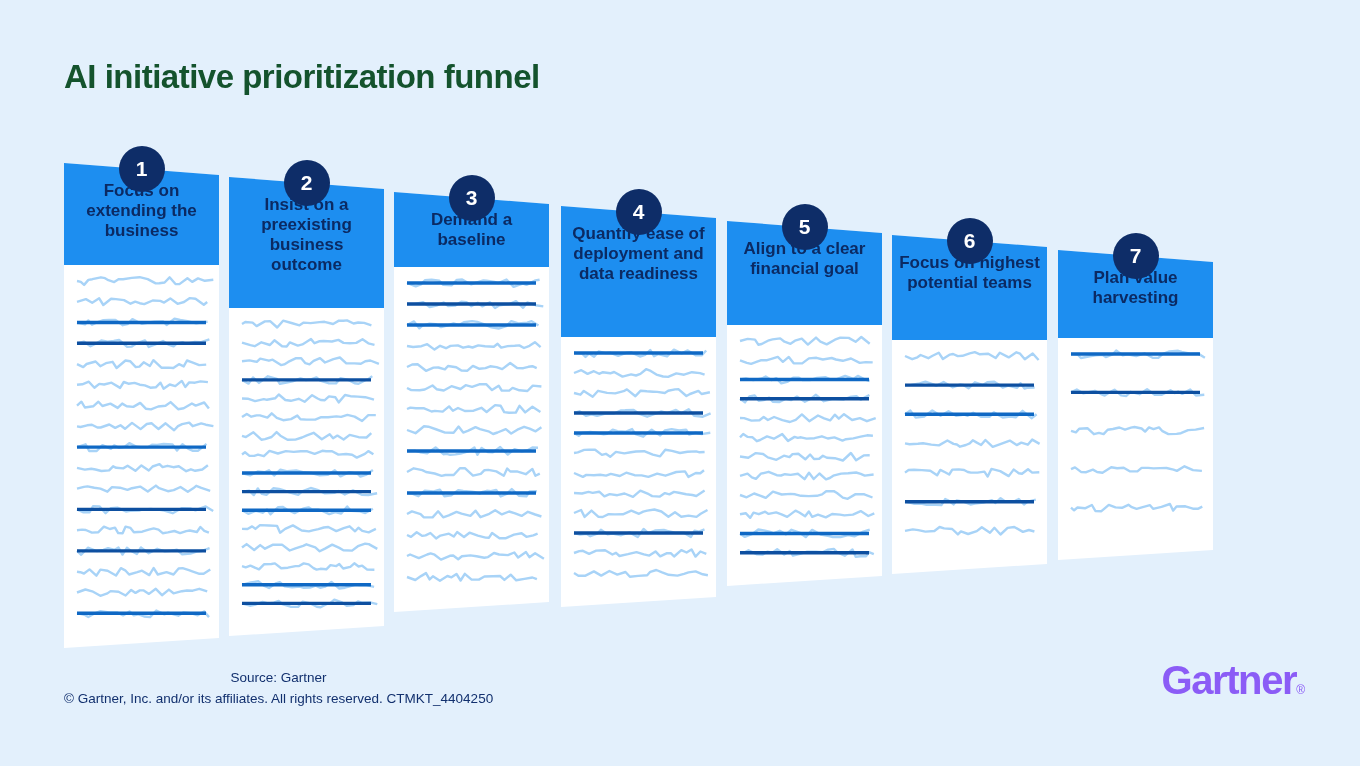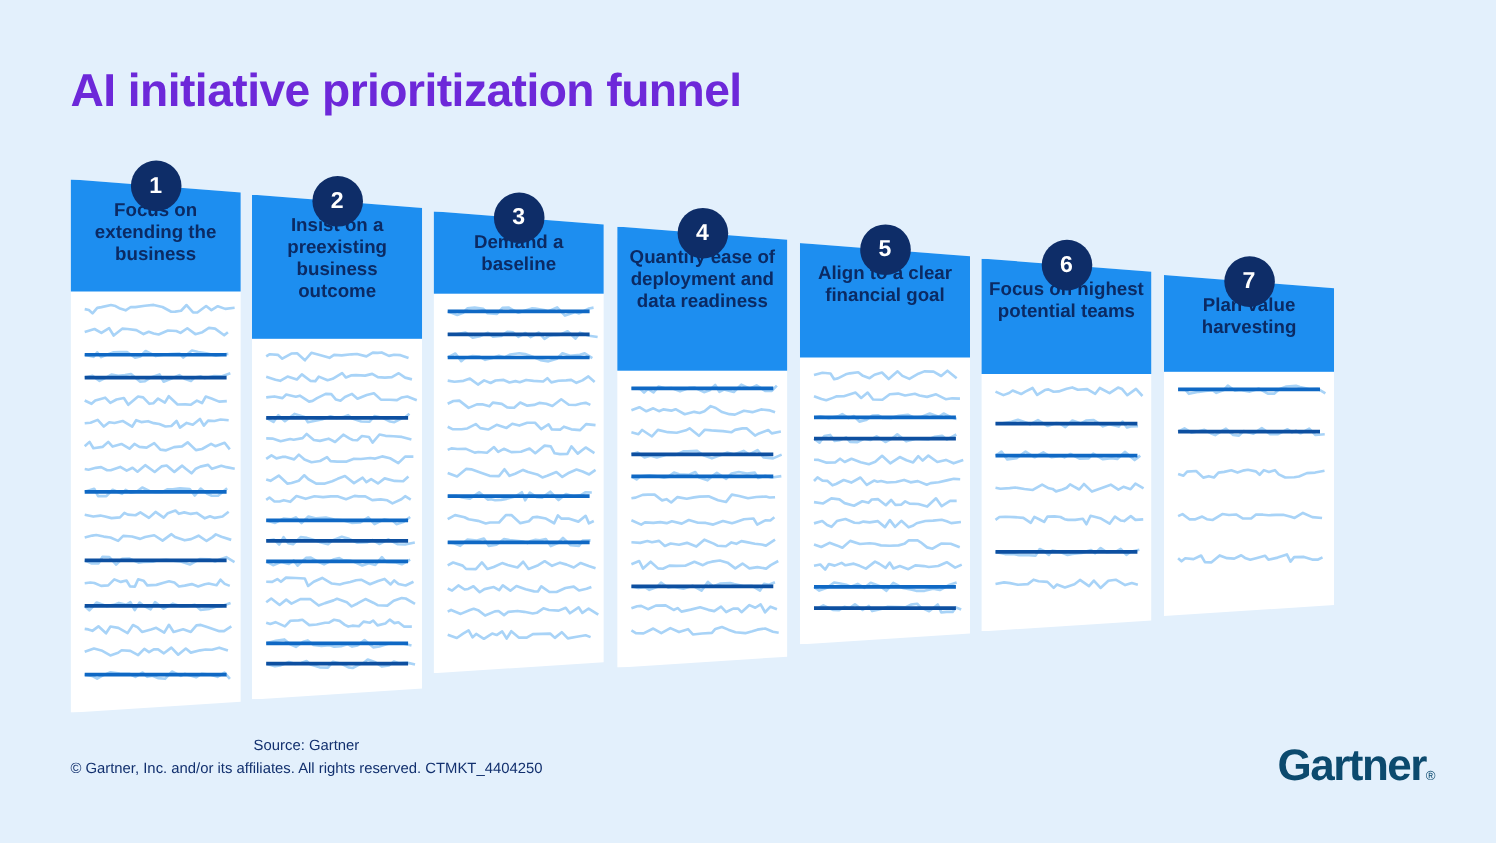--- a/index.html
+++ b/index.html
@@ -6,23 +6,23 @@
   body{
     width:1360px;height:766px;
     background:#e3f0fc;
     font-family:"Liberation Sans","DejaVu Sans",sans-serif;
     overflow:hidden;
     position:relative;
   }
   #page-title{
     position:absolute;
     left:64px; top:58px;
-    font-size:42px;
+    font-size:33px;
     font-weight:bold;
-    color:#6d28d9;
+    color:#14532d;
     letter-spacing:-0.5px;
     white-space:nowrap;
   }
   #funnel{
     position:absolute;
     left:0; top:0; width:1360px; height:766px;
     pointer-events:none;
   }
   .card{
     position:absolute;
@@ -79,24 +79,24 @@
   #footer-note{
     position:absolute;
     left:64px; top:668px;
     font-size:13.5px;
     color:#12306e;
     line-height:1.55;
     text-align:center;
   }
   #gartner-logo{
     position:absolute;
-    right:55px; top:674px;
+    right:55px; top:658px;
     font-size:40px;
     font-weight:bold;
-    color:#0c4a6e;
+    color:#8b5cf6;
     letter-spacing:-1.4px;
     font-family:"Liberation Sans","DejaVu Sans",sans-serif;
   }
   #gartner-logo .reg{
     font-size:12px;
     font-weight:normal;
     vertical-align:baseline;
     letter-spacing:0;
   }
 </style>

